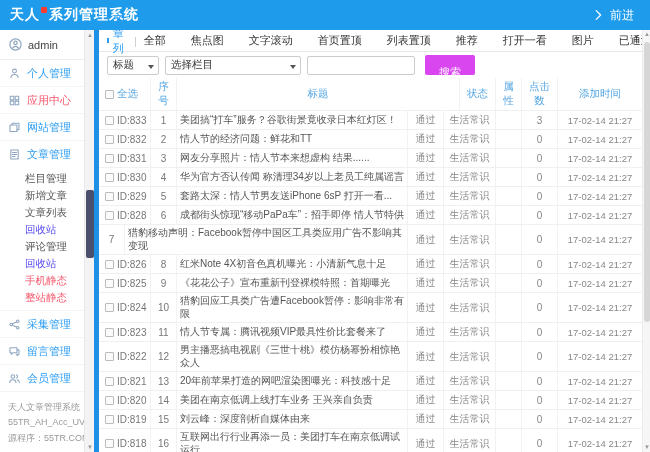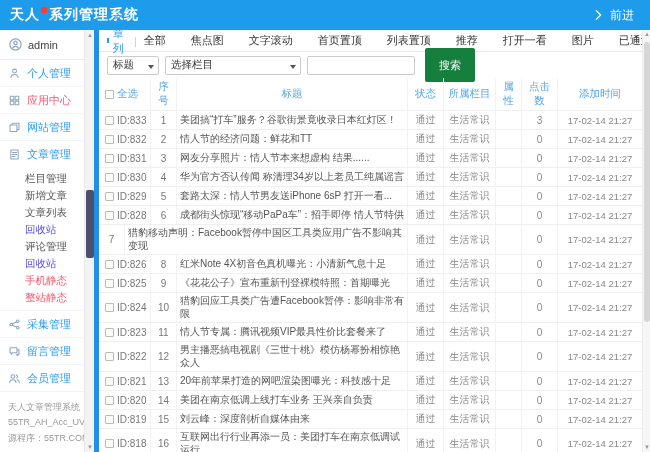--- a/index.html
+++ b/index.html
@@ -51,21 +51,21 @@
   .tab-sep { color:#ccc; }
   .tab-links { display:flex; gap:25px; }
   .tab-links a { color:#333; text-decoration:none; cursor:pointer; white-space:nowrap; }
 
   .filterbar { height:26px; flex:0 0 26px; display:flex; align-items:center; gap:6px; padding-left:8px; }
   .sel { position:relative; height:19px; border:1px solid #ccc; border-radius:2px; background:#fff; font-size:10.5px; color:#333; display:flex; align-items:center; padding:0 14px 0 5px; cursor:pointer; }
   .sel .caret { position:absolute; right:4px; top:8px; width:0; height:0; border-left:3px solid transparent; border-right:3px solid transparent; border-top:4px solid #555; }
   .sel-field { width:52px; }
   .sel-cat { width:136px; }
   .kw-input { width:108px; height:19px; border:1px solid #ccc; border-radius:2px; font-size:10.5px; padding:0 4px; outline:none; }
-  .search-btn { height:34px; padding:10px 14px; background:#15803d; color:#fff; border:none; border-radius:2px; font-size:11px; cursor:pointer; margin-left:4px; }
+  .search-btn { height:20px; padding:10px 14px; background:#d946ef; color:#fff; border:none; border-radius:2px; font-size:11px; cursor:pointer; margin-left:4px; }
 
   
   .table { flex:1; overflow:hidden; font-size:10px; }
   .trow { display:flex; align-items:center; border-bottom:1px solid #f0f0f0; min-height:19px; }
   .thead { color:#55a6e3; font-size:10.5px; min-height:20px; }
   .cell { padding:2px 3px; border-right:1px solid #f2f2f2; align-self:stretch; display:flex; align-items:center; justify-content:center; text-align:center; }
   .cell:last-child { border-right:none; }
   .col-check { width:52px; flex:0 0 52px; justify-content:flex-start; padding-left:6px; gap:3px; }
   .col-seq { width:26px; flex:0 0 26px; }
   .col-title { flex:1; justify-content:flex-start; text-align:left; min-width:0; }
@@ -294,21 +294,20 @@
 
       <div class="table">
         <div class="trow thead">
           <div class="cell col-check">
             <span class="checkbox"></span>
             <span>全选</span>
           </div>
           <div class="cell col-seq">序号</div>
           <div class="cell col-title" style="justify-content:center;">标题</div>
           <div class="cell col-status">状态</div>
-          <div class="cell col-cat">所属栏目</div>
           <div class="cell col-attr">属性</div>
           <div class="cell col-clicks">点击数</div>
           <div class="cell col-time">添加时间</div>
         </div>
 
         <div>
 
             <div class="trow">
               <div class="cell col-check">
                 <span class="checkbox"></span>

